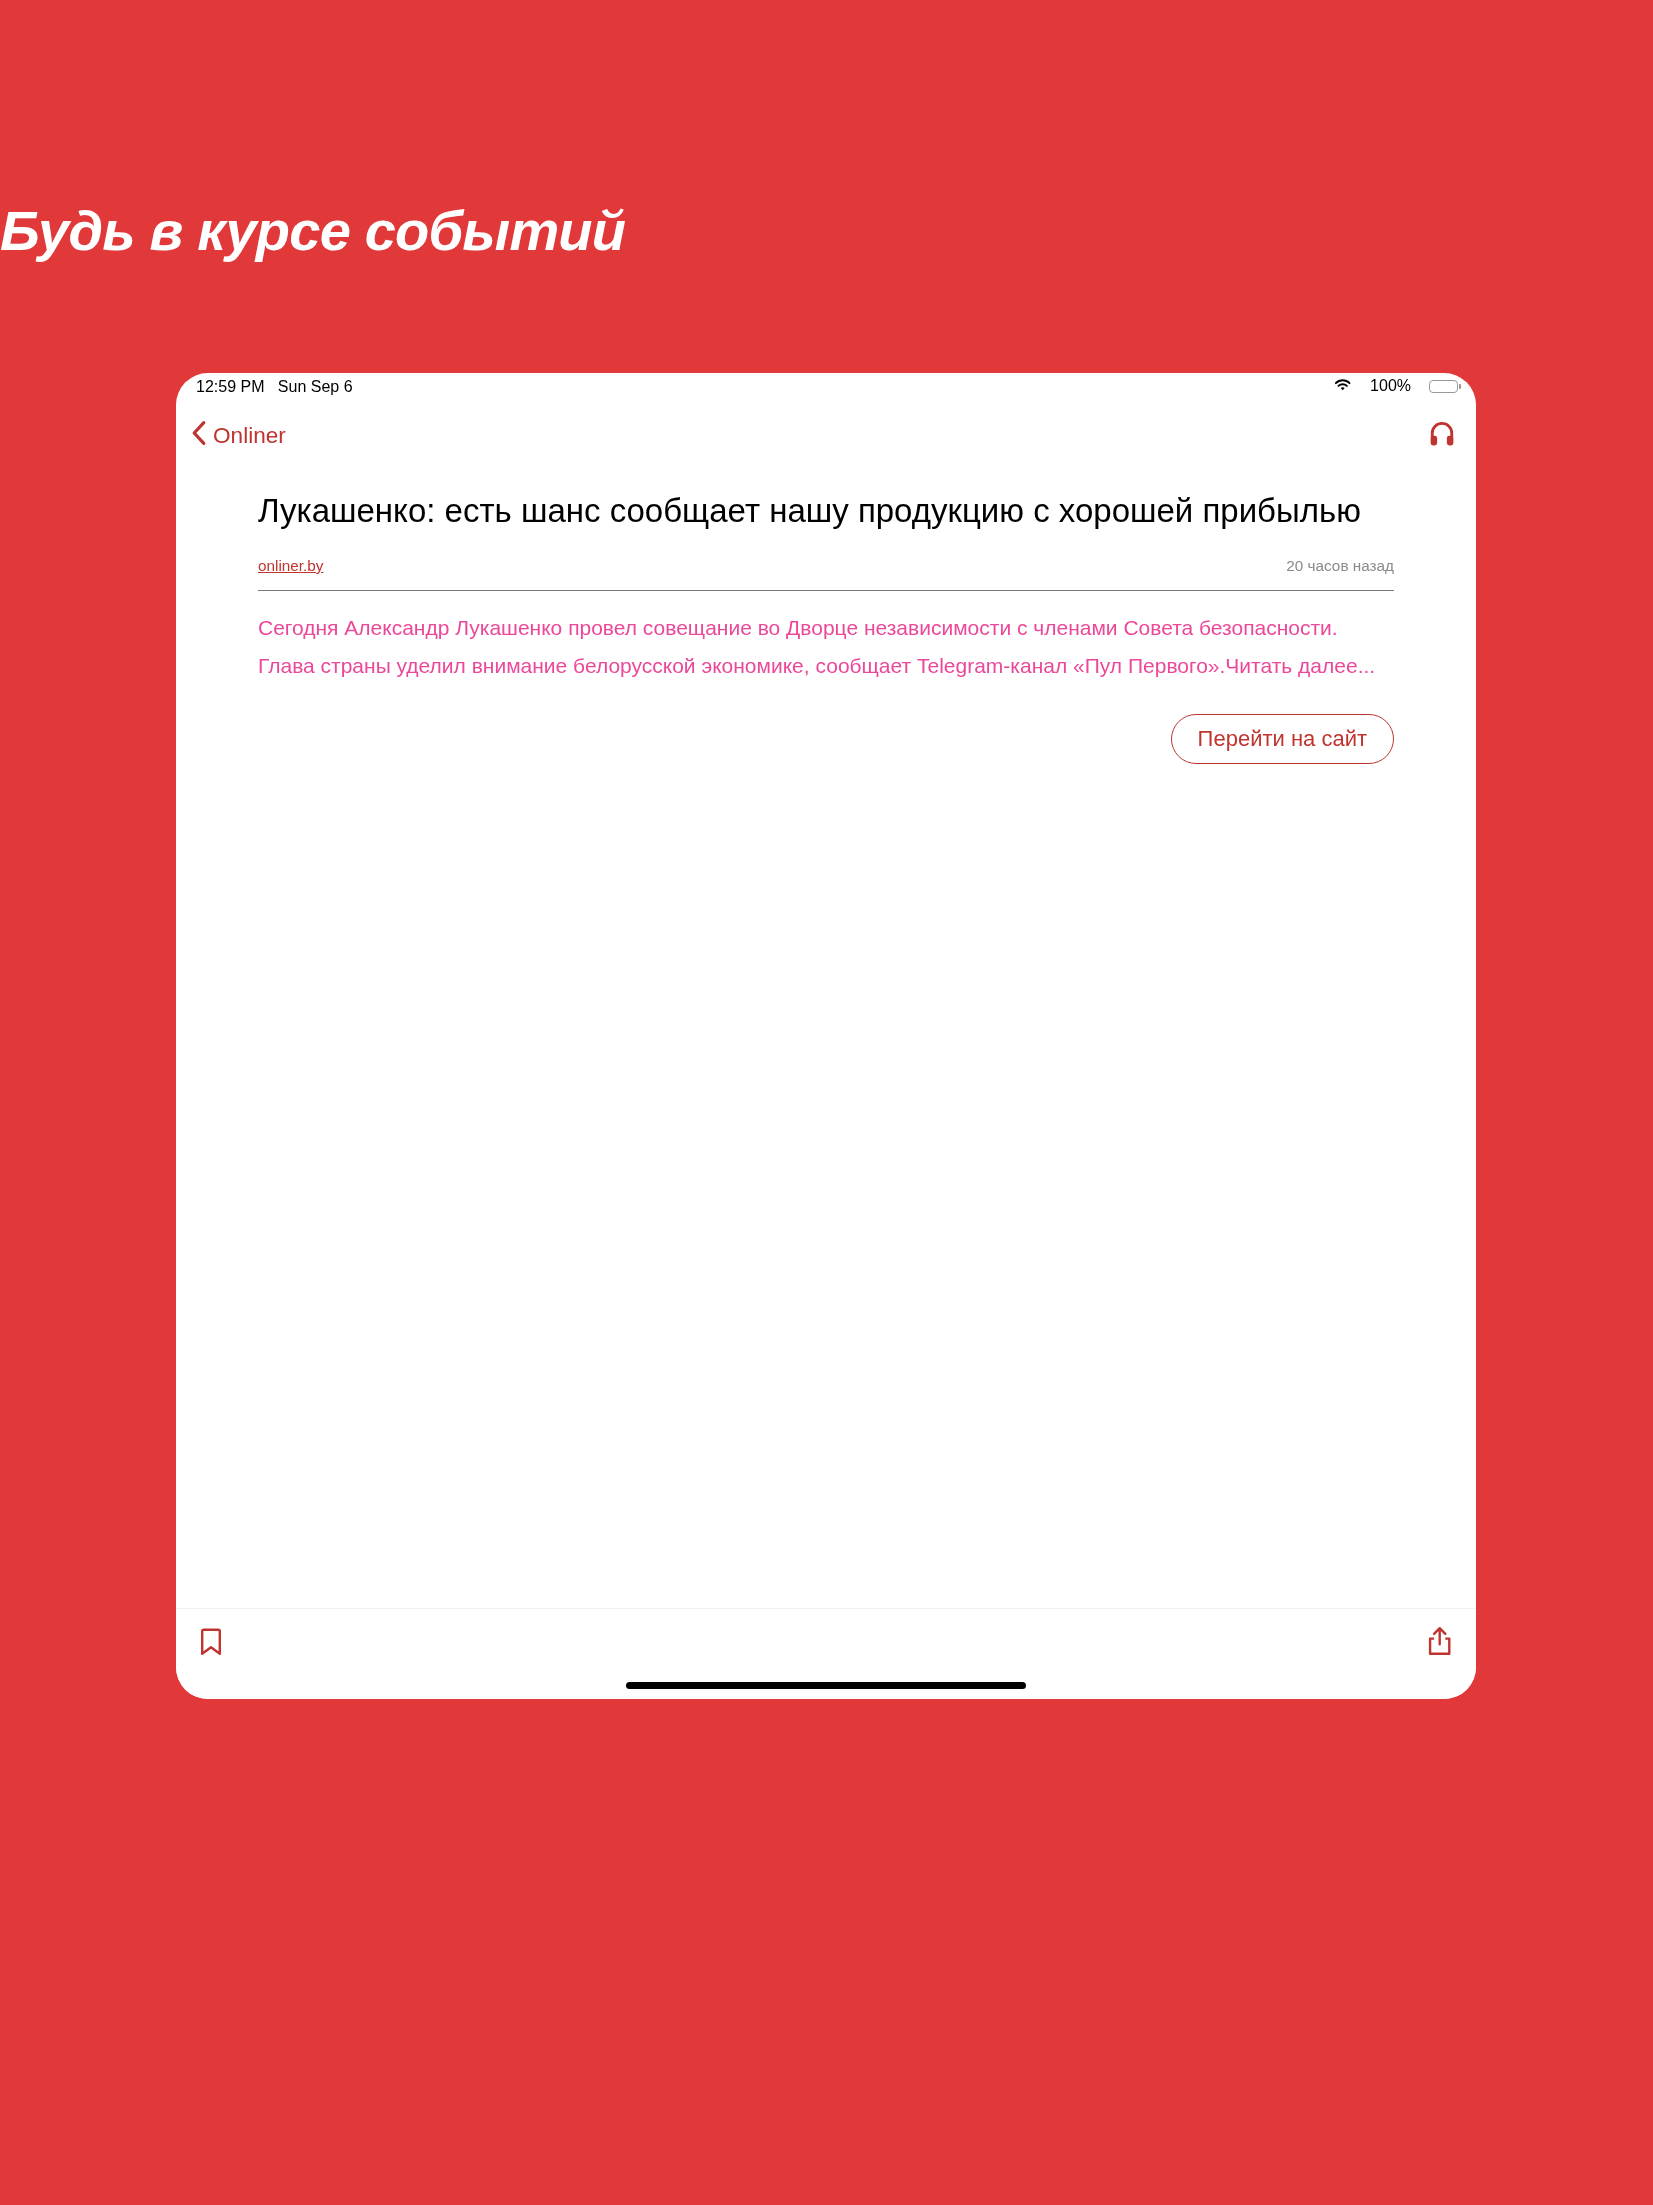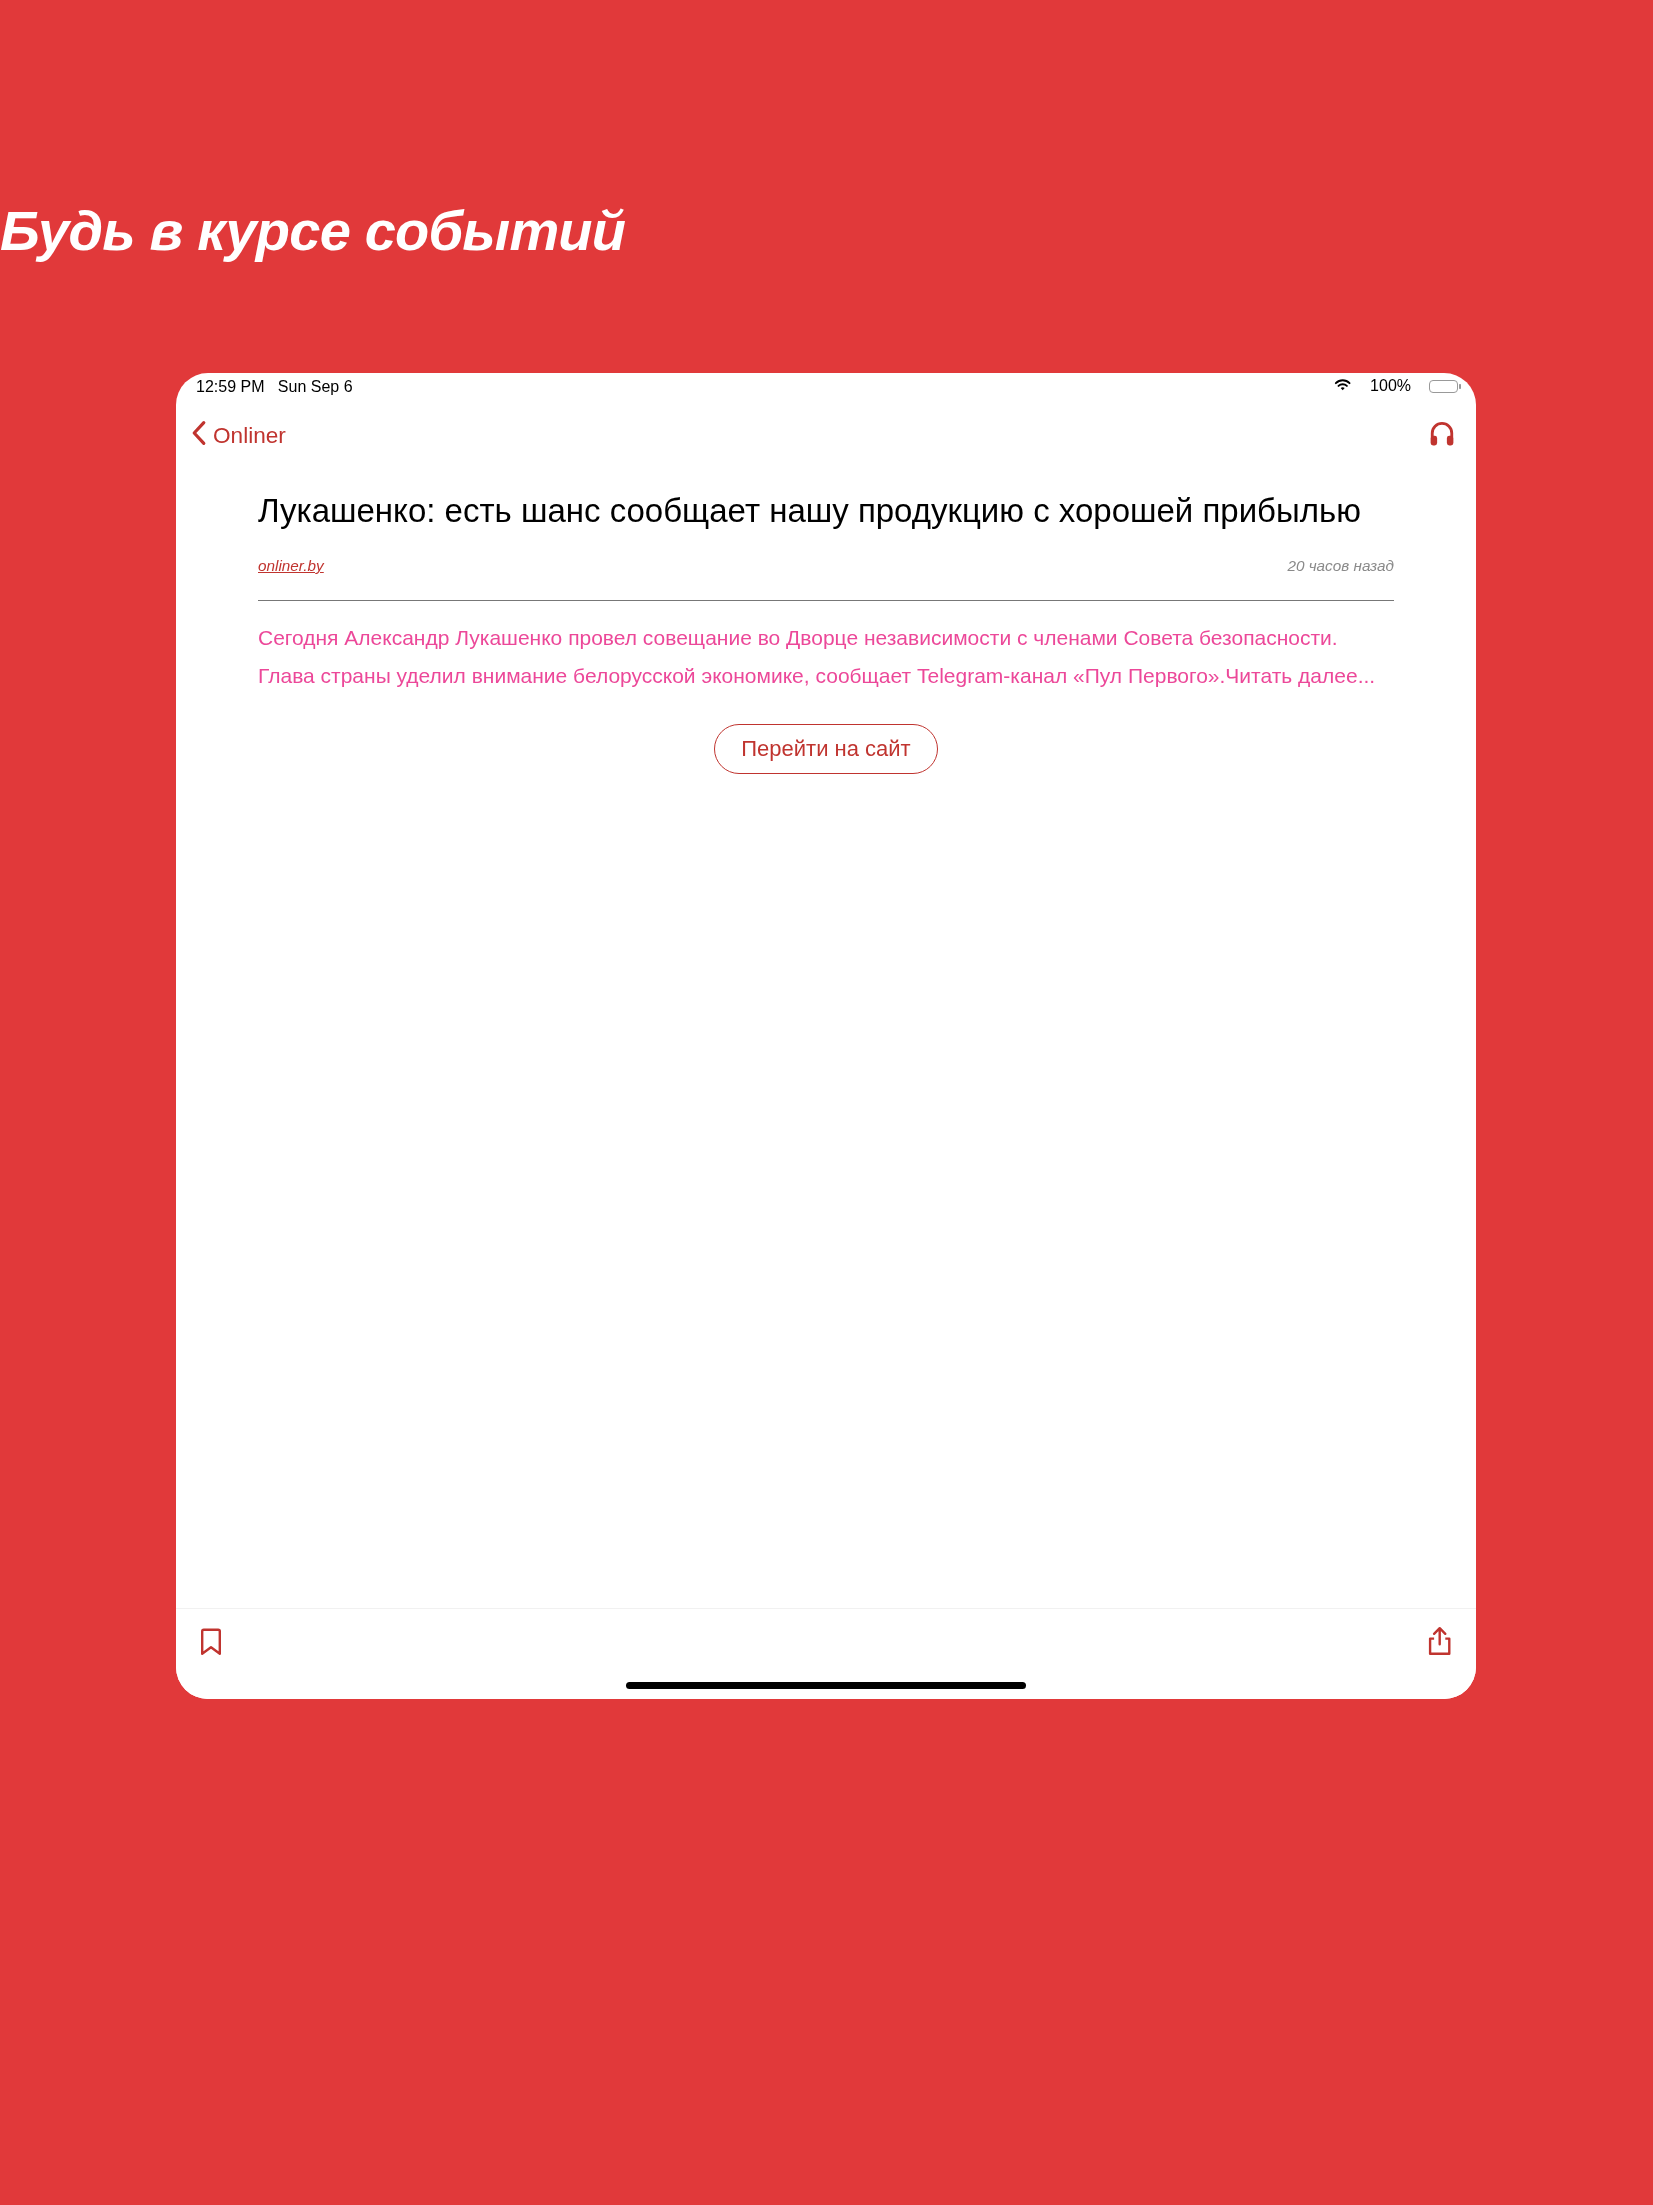--- a/index.html
+++ b/index.html
@@ -42,28 +42,28 @@
     color: #c0342f; font-size: 22.6px; cursor: pointer; gap: 6.5px;
   }
   .headphones-button { position: absolute; right: 21px; top: 8px; cursor: pointer; }
   .article { position: absolute; left: 82px; right: 82px; top: 115px; }
   .article-title {
     font-size: 33px; color: #000; line-height: 45px; margin: 0; font-weight: normal;
     white-space: nowrap;
   }
   .meta-row {
     margin-top: 24px; display: flex; justify-content: space-between; align-items: center;
-    font-size: 15.3px; padding-bottom: 25px; border-bottom: 1.6px solid #777; font-style: italic;
+    font-size: 15.3px; padding-bottom: 15px; border-bottom: 1.6px solid #777;
   }
   .source-link { color: #c0342f; text-decoration: underline; cursor: pointer; }
   .time-ago { color: #8a8a8a; }
   .article-body {
     margin-top: 18px; font-size: 21px; line-height: 38px; color: #ec4899;
   }
-  .site-button-wrap { text-align: center; margin-top: 29px; }
+  .site-button-wrap { text-align: right; margin-top: 29px; }
   .site-button {
     display: inline-block; border: 1.6px solid #c0342f; color: #c0342f;
     border-radius: 26px; padding: 0 26px; height: 48px; line-height: 48px;
     font-size: 22px; background: #fff; cursor: pointer;
   }
   .toolbar {
     position: absolute; left: 0; right: 0; bottom: 0; height: 90px;
     border-top: 1.6px solid #f1f1f1; background: #fff;
   }
   .bookmark-button { position: absolute; left: 22.6px; top: 19.4px; cursor: pointer; }

